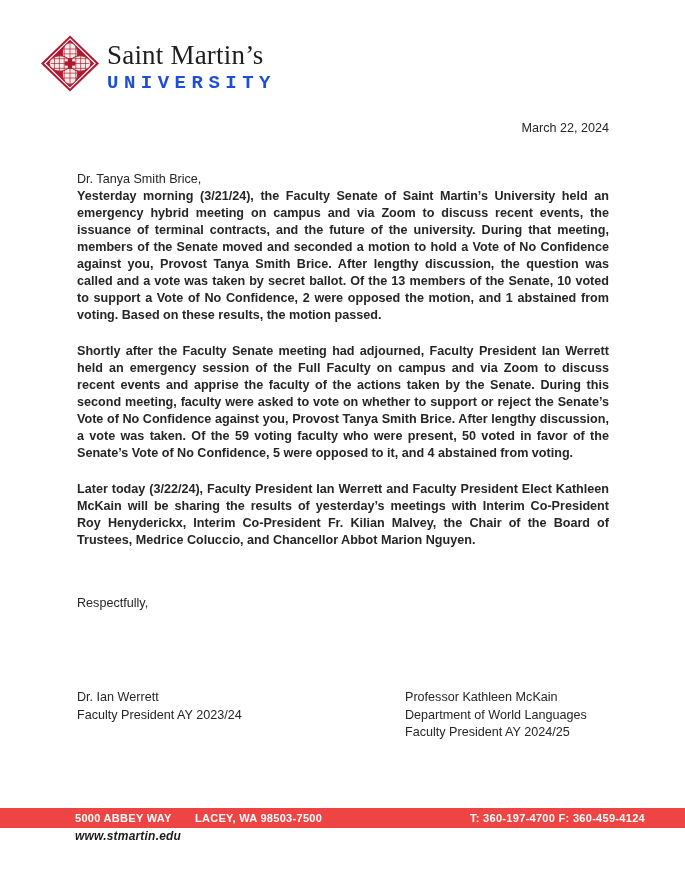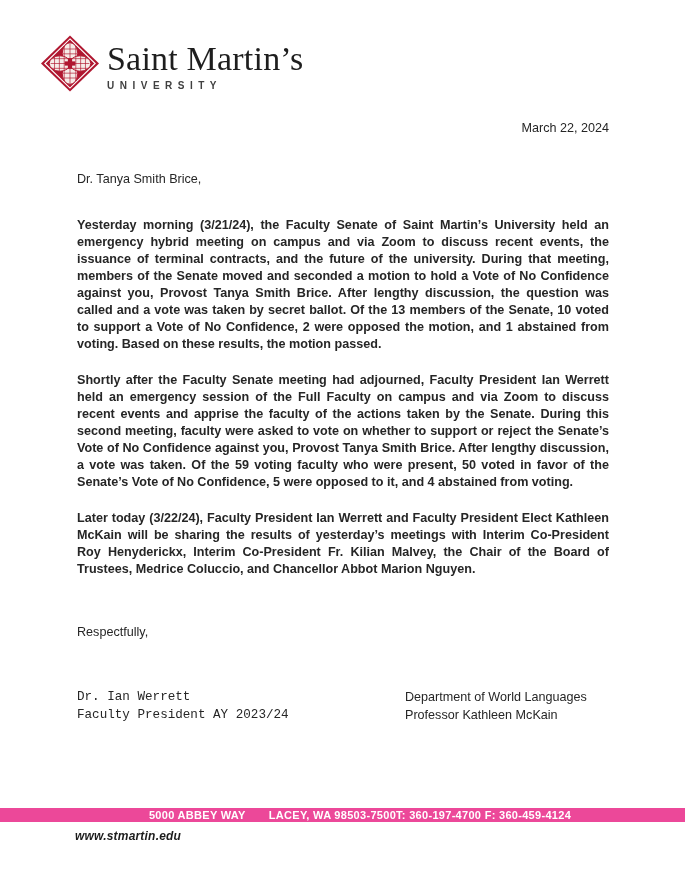--- a/index.html
+++ b/index.html
@@ -13,73 +13,73 @@
     color: #2b2b2b;
     overflow: hidden;
   }
 
   
   .letterhead { position: absolute; top: 35px; left: 41px; display: flex; align-items: flex-start; }
   .logo-mark { width: 58px; height: 57px; display: block; }
   .wordmark { margin-left: 8px; margin-top: 6px; }
   .org-name {
     font-family: "Liberation Serif", serif;
-    font-size: 34px;
+    font-size: 27px;
     color: #1e1e1e;
     line-height: 1.05;
     letter-spacing: 0.2px;
   }
   .org-subtitle {
-    font-family: Liberation Sans, sans-serif;
-    font-size: 10px;
+    font-family: Liberation Mono, monospace;
+    font-size: 19px;
     font-weight: 600;
-    color: #404040;
+    color: #1d4ed8;
     letter-spacing: 5.5px;
     margin-top: 3px;
   }
 
   
   .letter-body {
     position: absolute;
     left: 77px;
     width: 532px;
     top: 120px;
     font-size: 12.6px;
     line-height: 17px;
     color: #262626;
   }
   .date { margin-bottom: 34px; text-align: right; }
-  .salutation { margin-bottom: 29px; }
+  .salutation { }
   .para { text-align: justify; margin-bottom: 19px; font-weight: bold; }
   .closing { margin-top: 46px; }
 
   .signature-row {
     position: absolute;
     top: 689px;
     left: 77px;
     width: 532px;
     display: flex;
     font-size: 12.6px;
     line-height: 17.5px;
     color: #262626;
   }
-  .sig-col-left { width: 328px; font-family: Liberation Mono, monospace; }
+  .sig-col-left { width: 328px; }
   .sig-col-right { width: 204px; }
 
   
   .footer-bar {
     position: absolute;
     top: 808px;
     left: 0;
     width: 685px;
-    height: 14px;
-    background: #ec4899;
+    height: 20px;
+    background: #ef4444;
     display: flex;
     align-items: center;
-    justify-content: center;
+    justify-content: space-between;
     padding: 0 40px 0 75px;
     color: #ffffff;
     font-size: 11px;
     font-weight: bold;
     letter-spacing: 0.3px;
   }
   .footer-address .city { margin-left: 20px; }
   .footer-website {
     position: absolute;
     top: 829px;
@@ -143,22 +143,23 @@
     <p class="para">Later today (3/22/24), Faculty President Ian Werrett and Faculty President Elect Kathleen McKain will be sharing the results of yesterday’s meetings with Interim Co-President Roy Henyderickx, Interim Co-President Fr. Kilian Malvey, the Chair of the Board of Trustees, Medrice Coluccio, and Chancellor Abbot Marion Nguyen.</p>
     <div class="closing">Respectfully,</div>
   </div>
 
   <div class="signature-row">
     <div class="sig-col-left">
       <div>Dr. Ian Werrett</div>
       <div>Faculty President AY 2023/24</div>
     </div>
     <div class="sig-col-right">
+      <div>Professor Kathleen McKain</div>
       <div>Department of World Languages</div>
-      <div>Professor Kathleen McKain</div>
+      <div>Faculty President AY 2024/25</div>
     </div>
   </div>
 
   <div class="footer-bar">
     <span class="footer-address">
       <span>5000 ABBEY WAY</span>
       <span class="city">LACEY, WA 98503-7500</span>
     </span>
     <span>T: 360-197-4700 F: 360-459-4124</span>
   </div>

